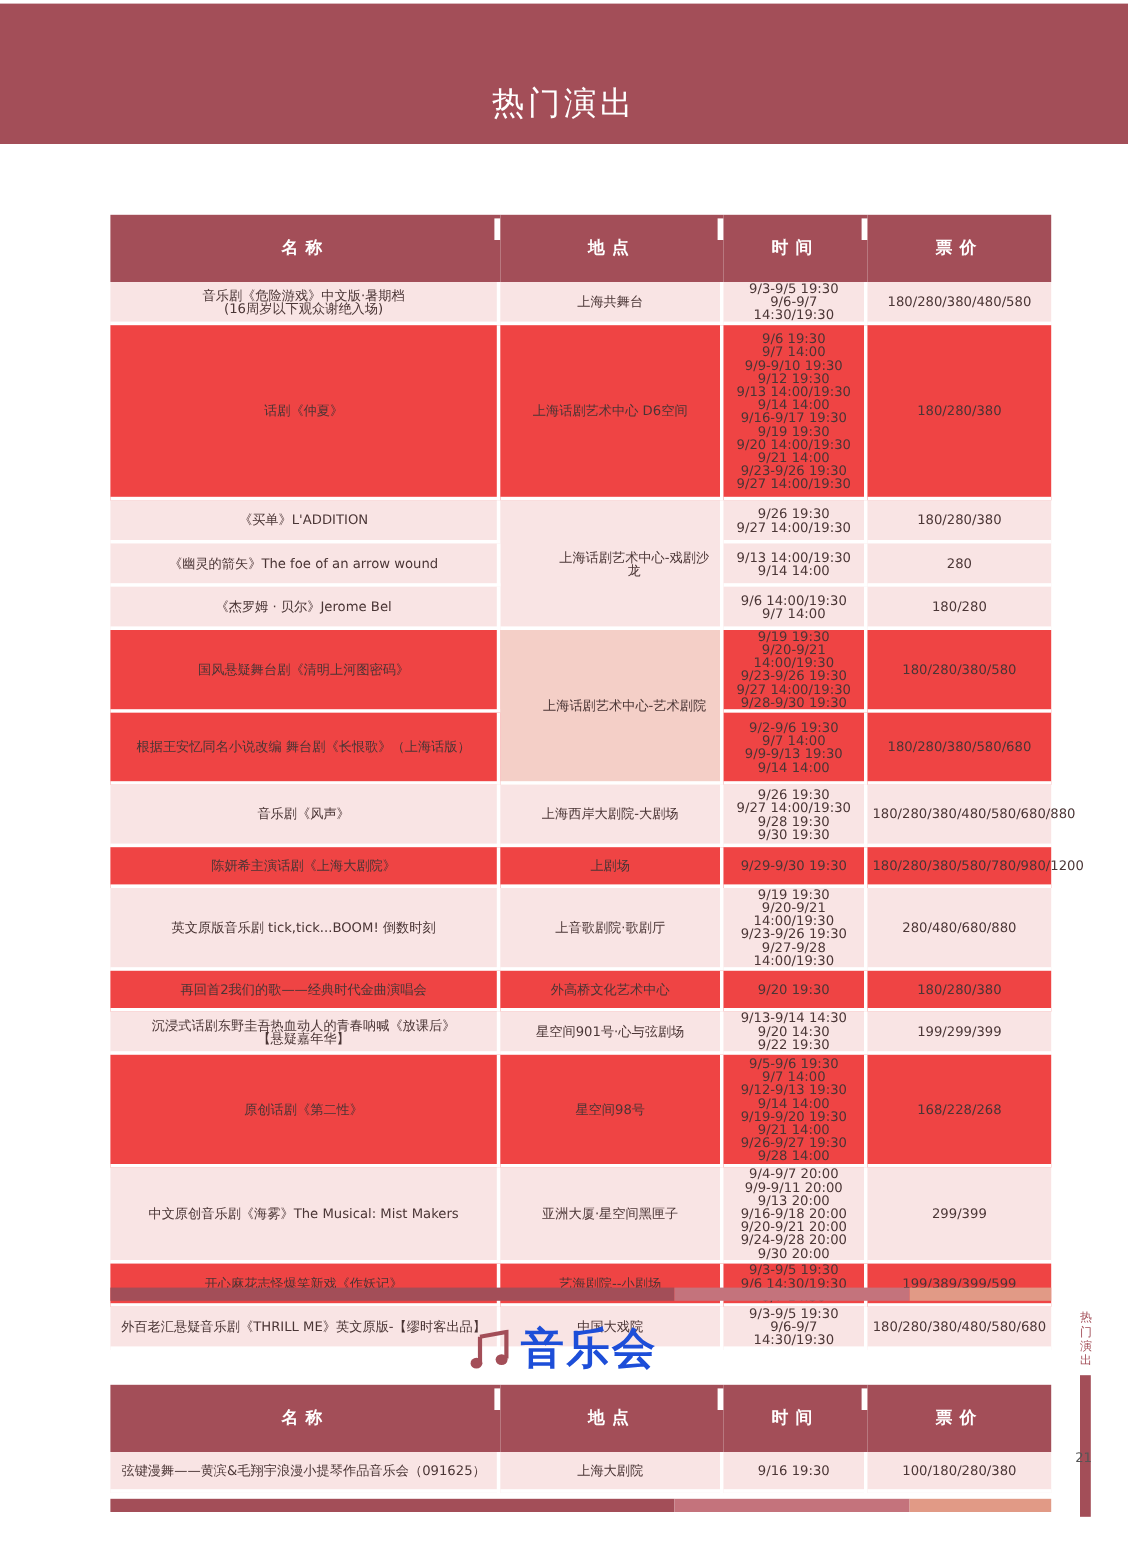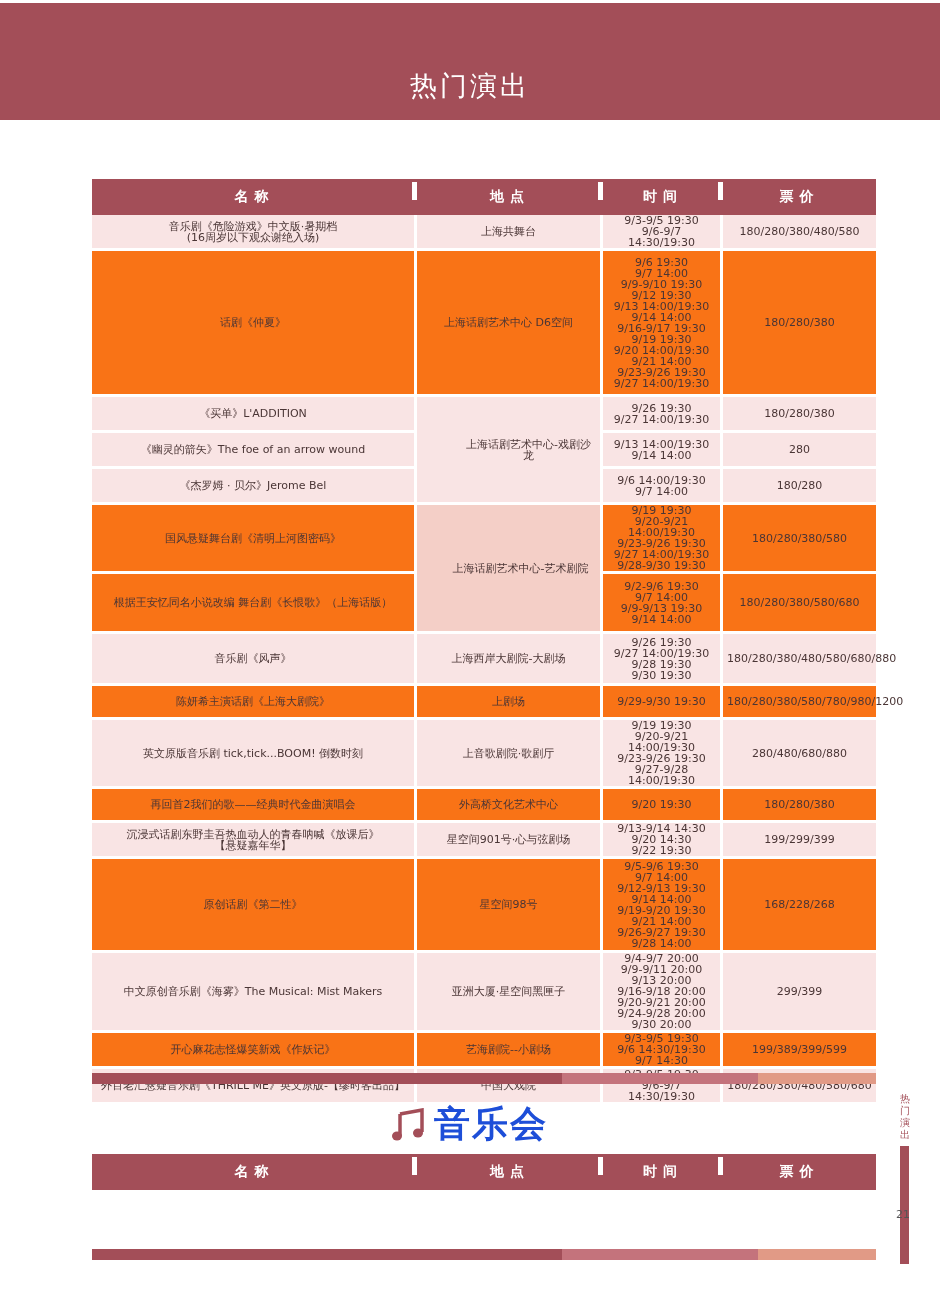--- a/index.html
+++ b/index.html
@@ -17,33 +17,33 @@
   .banner-title {
     color:#fff; font-size:27px; letter-spacing:3px; margin-top:48px;
   }
   .tbl {
     position:absolute; left:92px; width:784px;
     border-collapse:separate; border-spacing:0;
     table-layout:fixed;
   }
   .tbl th {
     background:#a34e58; color:#fff; font-size:14px; font-weight:bold;
-    height:36px; padding:0; letter-spacing:6px; position:relative;
+    height:24px; padding:16px; letter-spacing:6px; position:relative;
   }
   .tbl th .bar {
     position:absolute; right:0; top:3px; width:5px; height:18px; background:#fff;
   }
   .tbl td {
     font-size:11px; text-align:center; vertical-align:middle; padding:0 4px;
     border-right:3px solid #fff; border-bottom:3px solid #fff;
     line-height:11px; color:#4a3535;
   }
   .tbl td:last-child { border-right:none; }
   .light td { background:#f9e4e4; }
-  .dark td { background:#f97316; }
+  .dark td { background:#ef4444; }
   td.loc-light { background:#f9e4e4 !important;padding-left:44px; }
   td.loc-dark { background:#f4cfc7 !important;padding-left:28px; }
   .time-small { font-size:9.5px; line-height:11px; }
   .time-big { font-size:12px; line-height:12px; }
   .price-big { font-size:12px; }
   .price-small { font-size:10.5px; }
   .footer-bar {
     position:absolute; left:92px; width:784px; height:11px; display:flex;
   }
   .footer-bar div { height:100%; }
@@ -301,20 +301,26 @@
     </colgroup>
   <thead>
     <tr>
       <th><span>名称</span><span class="bar"></span></th>
       <th><span>地点</span><span class="bar"></span></th>
       <th><span>时间</span><span class="bar"></span></th>
       <th><span>票价</span></th>
     </tr>
   </thead>
   <tbody>
+    <tr class="light" style="height:34px">
+      <td>弦键漫舞——黄滨&amp;毛翔宇浪漫小提琴作品音乐会（091625）</td>
+      <td>上海大剧院</td>
+      <td class="time-big">9/16 19:30</td>
+      <td class="price-big">100/180/280/380</td>
+    </tr>
   </tbody>
 </table>
 
 <div class="footer-bar" style="top:1249px;">
   <div style="width:470px;background:#a34e58"></div>
   <div style="width:196px;background:#c4737c"></div>
   <div style="width:118px;background:#e19a86"></div>
 </div>
 
 <div class="side-label">

